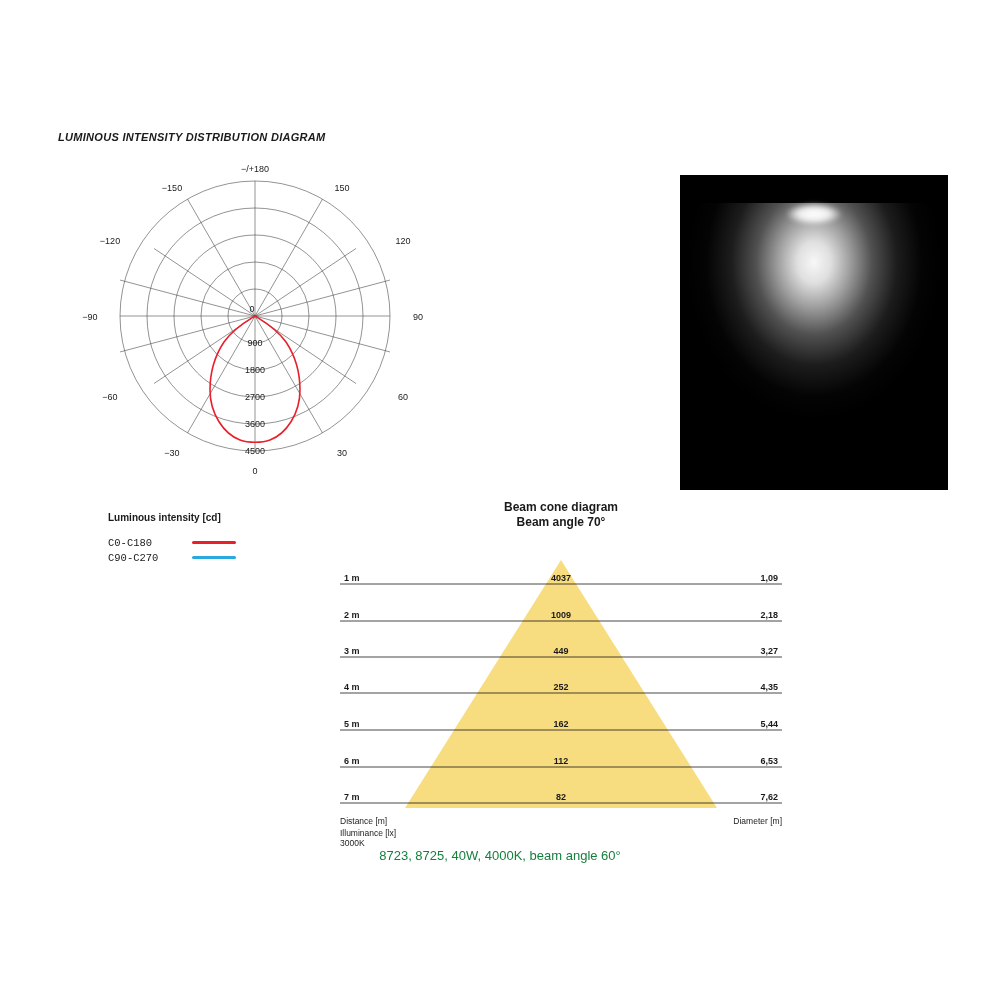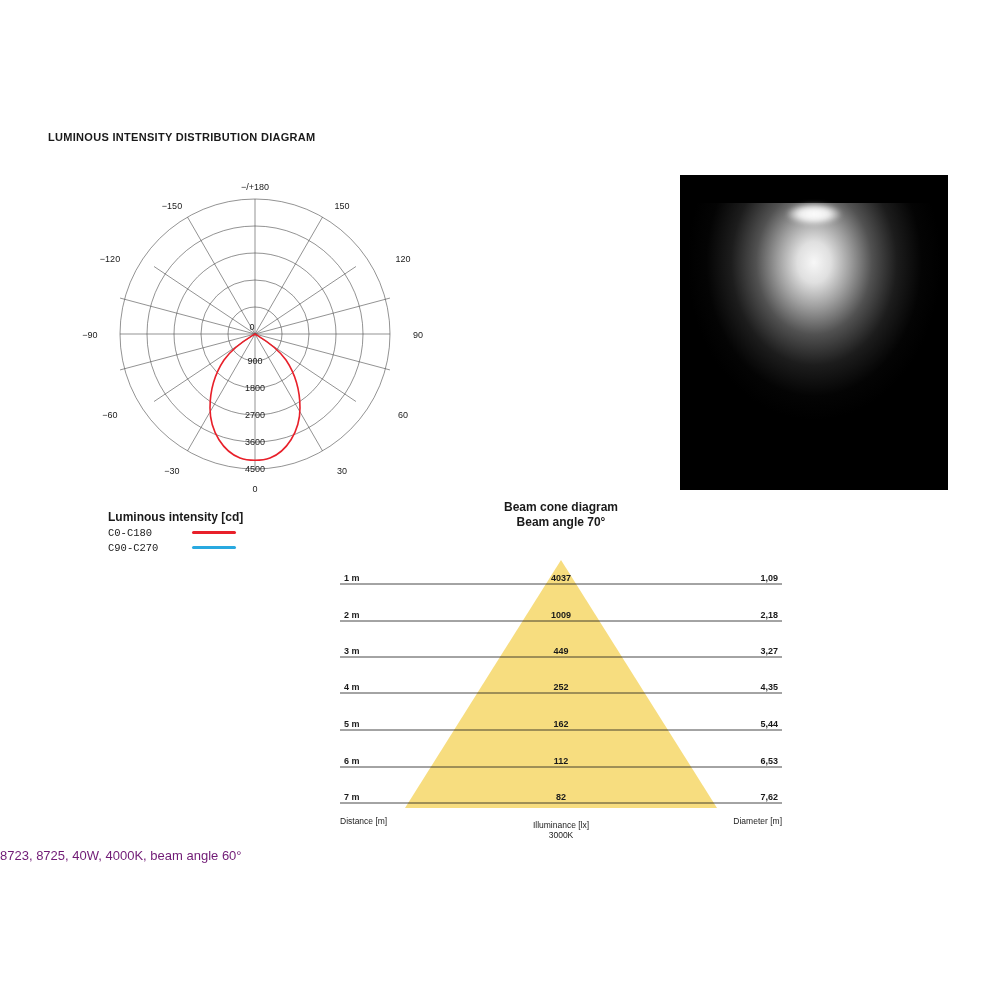--- a/index.html
+++ b/index.html
@@ -9,43 +9,44 @@
     font-family:"Liberation Sans", sans-serif;
     color:#1a1a1a;
     position:relative;
     overflow:hidden;
   }
   .page{position:absolute;inset:0;}
 
   
   .main-title{
     position:absolute;
-    left:48px; top:131px;
+    left:58px; top:131px;
     font-size:11px;
     font-weight:bold;
     letter-spacing:.3px;
     color:#1a1a1a;
+    font-style:italic;
   }
 
   
   .polar-wrap{
     position:absolute;
-    left:60px; top:164px;
+    left:60px; top:146px;
     width:420px; height:350px;text-align:center;
   }
   .polar-wrap svg{display:block;}
 
   
   .legend{
     position:absolute;
     left:108px; top:510px;
     font-size:10.5px;
     line-height:15px;
   }
-  .legend .lg-title{font-weight:bold;margin-bottom:1px;font-size:12px;}
+  .legend .lg-title{font-weight:bold;margin-bottom:11px;font-size:10px;}
   .legend .lg-row{position:relative;height:15px;font-family:Liberation Mono, monospace;}
   .legend .lg-label{display:inline-block;width:78px;}
   .legend .lg-swatch{
     display:inline-block;width:44px;height:3px;vertical-align:middle;
     margin-left:6px;margin-bottom:2px;border-radius:2px;
   }
 
   
   .photo{
     position:absolute;
@@ -97,31 +98,31 @@
 
   .beam-axis-labels{
     position:absolute;
     left:340px; top:816px;
     width:442px;
     height:26px;
     font-size:8.5px;
     color:#222;
   }
   .beam-axis-labels .lx{position:absolute;left:0;top:0;}
-  .beam-axis-labels .cx{position:absolute;left:0;right:0;text-align:center;top:4px;line-height:10px;}
+  .beam-axis-labels .cx{position:absolute;left:0;right:0;top:12px;line-height:10px;}
   .beam-axis-labels .rx{position:absolute;right:0;top:0;}
 
   
   .caption{
     position:absolute;
     left:0;right:0;
     top:848px;
-    text-align:left;
+    text-align:center;
     font-size:13px;
-    color:#701a75;
+    color:#15803d;
   }
 </style>
 </head>
 <body>
 
 <div class="page">
 
   <div class="main-title">LUMINOUS INTENSITY DISTRIBUTION DIAGRAM</div>
 
   <div class="polar-wrap">

